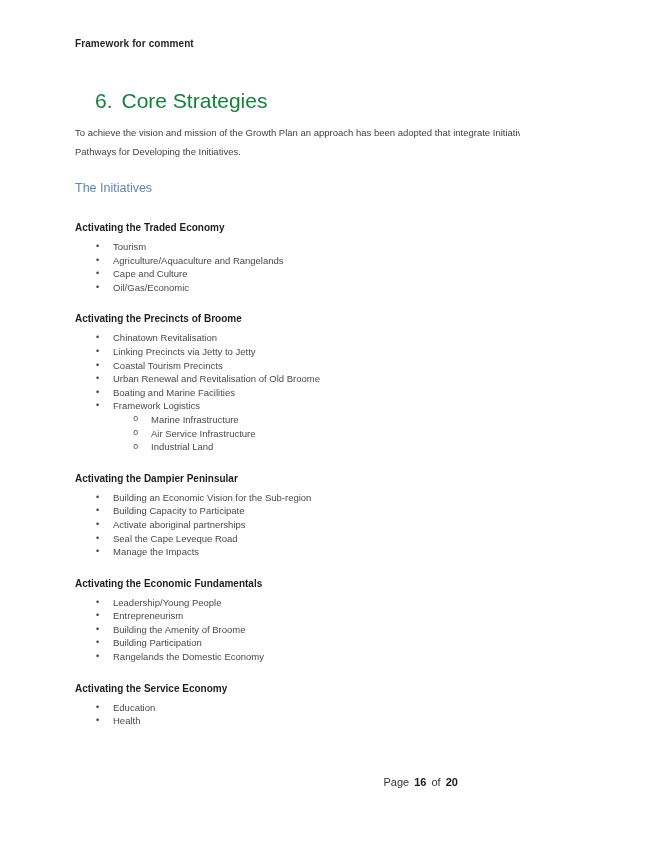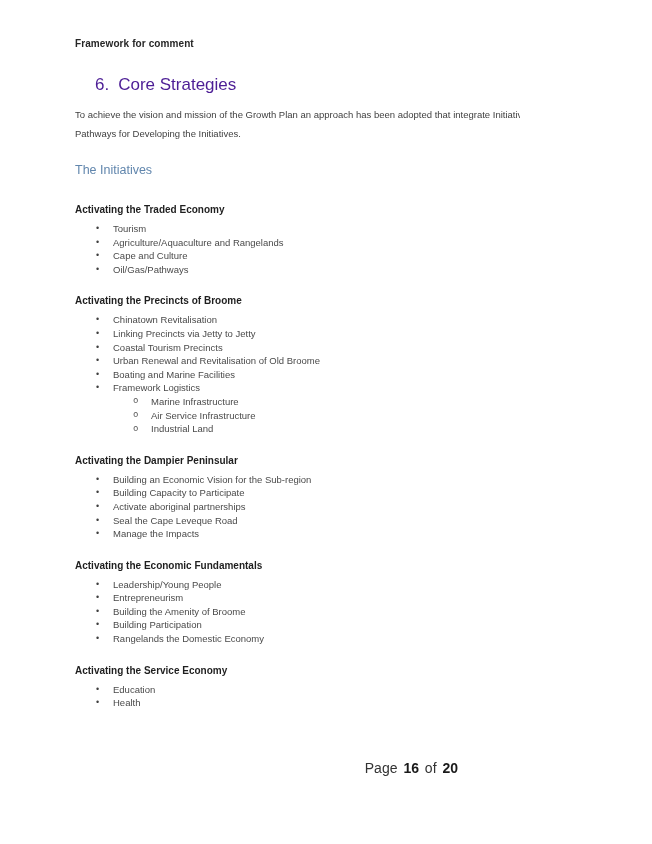--- a/index.html
+++ b/index.html
@@ -16,25 +16,25 @@
   .content { padding: 38px 62px 0 75px; }
 
   .doc-header {
     font-size: 10px;
     font-weight: bold;
     color: #262626;
     letter-spacing: 0.1px;
   }
 
   h1.h1 {
-    margin-top: 26px;
+    margin-top: 40px;
     margin-left: 20px;
-    font-size: 17px;
+    font-size: 21px;
     font-weight: 400;
-    color: #4c1d95;
+    color: #15803d;
   }
   h1.h1 .h1-number { margin-right: 9px; }
 
   p.intro {
     margin-top: 10px;
     width: 505px;
     font-size: 9.5px;
     line-height: 19px;
     color: #3f3f3f;
   }
@@ -87,23 +87,23 @@
     position: absolute;
     left: 20px;
     top: -0.5px;
     font-size: 9px;
     font-family: "DejaVu Sans Mono", monospace;
     color: #5a5a5a;
   }
 
   .footer {
     position: absolute;
-    top: 760px;
+    top: 776px;
     right: 62px;
-    font-size: 14px;
+    font-size: 11px;
     color: #333333;
     padding-left: 37px;
   }
   .footer .strong { font-weight: bold; color: #1a1a1a; }
   .footer span { margin-right: 2px; }
   .footer span:last-child { margin-right: 0; }
 </style>
 </head>
 <body>
 
@@ -120,21 +120,21 @@
 
     <h2 class="h2">The Initiatives</h2>
 
     <div id="sections">
         <section class="section">
           <h3 class="section-title">Activating the Traded Economy</h3>
           <ul class="bullets">
             <li><span class="bullet">•</span><span>Tourism</span></li>
             <li><span class="bullet">•</span><span>Agriculture/Aquaculture and Rangelands</span></li>
             <li><span class="bullet">•</span><span>Cape and Culture</span></li>
-            <li><span class="bullet">•</span><span>Oil/Gas/Pathways</span></li>
+            <li><span class="bullet">•</span><span>Oil/Gas/Economic</span></li>
           </ul>
         </section>
         <section class="section">
           <h3 class="section-title">Activating the Precincts of Broome</h3>
           <ul class="bullets">
             <li><span class="bullet">•</span><span>Chinatown Revitalisation</span></li>
             <li><span class="bullet">•</span><span>Linking Precincts via Jetty to Jetty</span></li>
             <li><span class="bullet">•</span><span>Coastal Tourism Precincts</span></li>
             <li><span class="bullet">•</span><span>Urban Renewal and Revitalisation of Old Broome</span></li>
             <li><span class="bullet">•</span><span>Boating and Marine Facilities</span></li>

